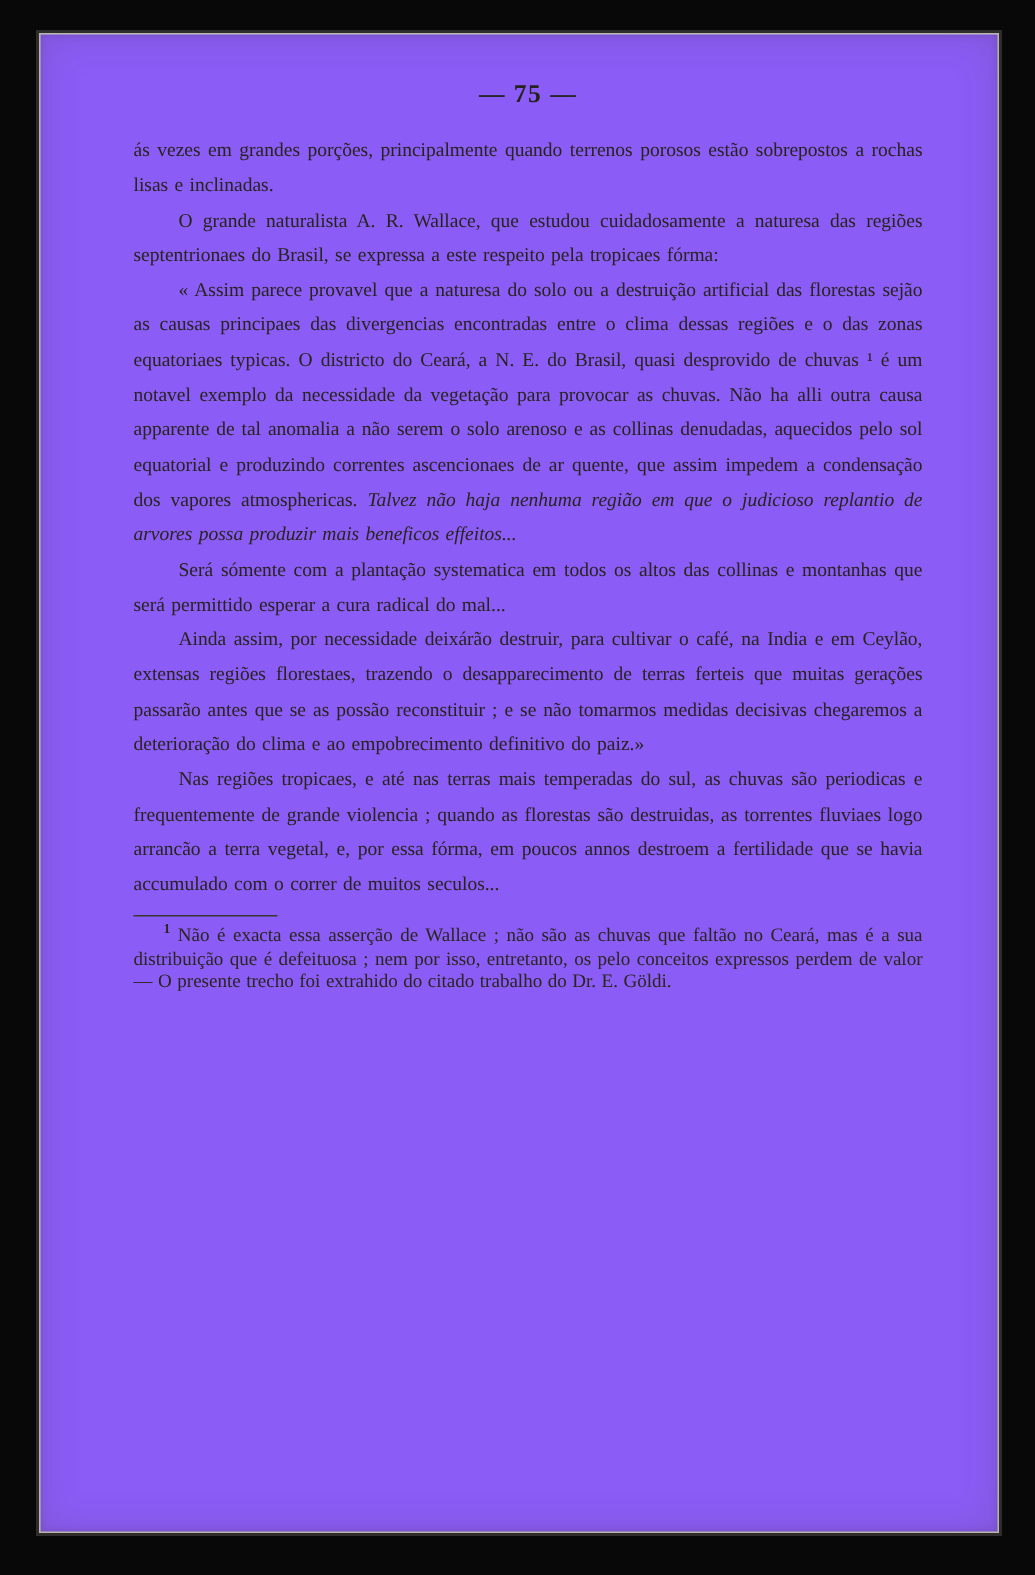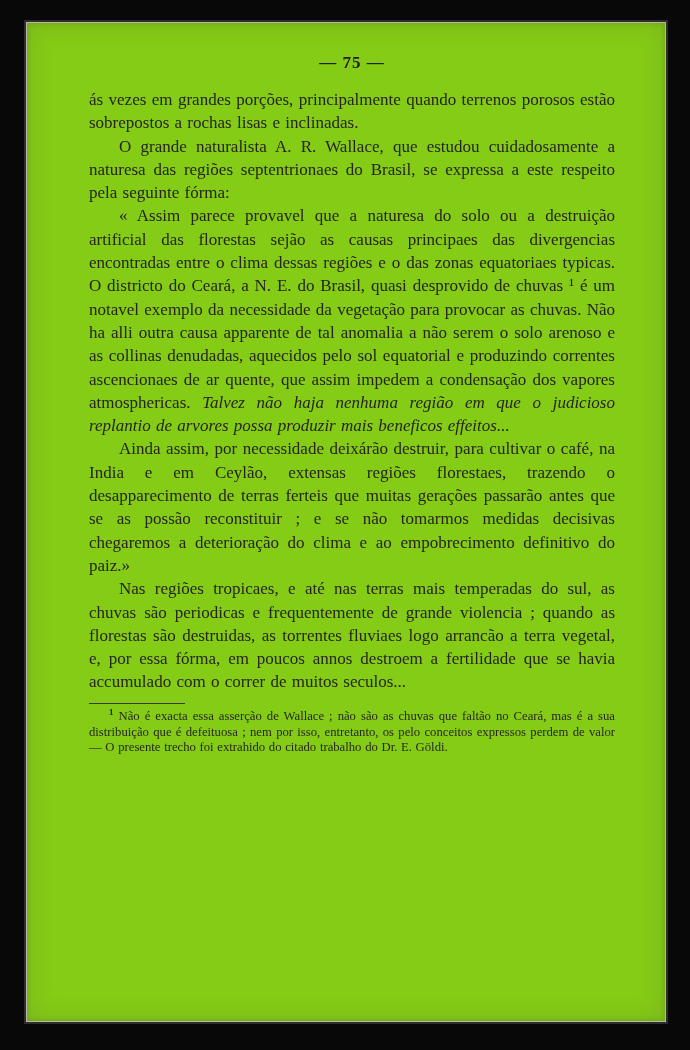--- a/index.html
+++ b/index.html
@@ -14,21 +14,21 @@
     position: absolute;
     inset: 0;
     background: #080808;
   }
   .page {
     position: absolute;
     left: 26px;
     top: 22px;
     right: 24px;
     bottom: 28px;
-    background: #84cc16;
+    background: #8b5cf6;
     border: 1px solid #b9b6ac;
     box-shadow:
       0 0 0 2px #2e2d2b,
       inset 0 0 26px rgba(70,65,55,0.18),
       inset 0 0 4px rgba(60,55,45,0.25);
     padding-left: 16px;
   }
   .content {
     position: absolute;
     left: 62px;
@@ -37,21 +37,21 @@
   }
   .page-number {
     text-align: center;
     font-weight: bold;
     font-size: 17px;
     color: #24221c;
     letter-spacing: 1px;
     margin-bottom: 15px;
   }
   .body-text p {
-    font-size: 17px;
+    font-size: 13px;
     line-height: 23.3px;
     text-align: justify;
     color: #27241d;
     word-spacing: 1px;
   }
   .body-text p.indent { text-indent: 30px; }
   .body-text em { font-style: italic; }
   .footnote-rule {
     width: 96px;
     height: 1.5px;
@@ -77,24 +77,25 @@
 
 <div class="scan-frame">
   <div class="page">
     <div class="content">
 
       <div class="page-number">— 75 —</div>
 
       <div class="body-text">
         <p>ás vezes em grandes porções, principalmente quando terrenos porosos estão sobrepostos a rochas lisas e inclinadas.</p>
 
-        <p class="indent">O grande naturalista A. R. Wallace, que estudou cuidadosamente a naturesa das regiões septentrionaes do Brasil, se expressa a este respeito pela seguinte fórma:</p>
+        <p class="indent">O grande naturalista A. R. Wallace, que estudou cuidadosamente a naturesa das regiões septentrionaes do Brasil, se expressa a este respeito pela tropicaes fórma:</p>
 
         <p class="indent"><span>« Assim parece provavel que a naturesa do solo ou a destruição artificial das florestas sejão as causas principaes das divergencias encontradas entre o clima dessas regiões e o das zonas equatoriaes typicas. O districto do Ceará, a N. E. do Brasil, quasi desprovido de chuvas ¹ é um notavel exemplo da necessidade da vegetação para provocar as chuvas. Não ha alli outra causa apparente de tal anomalia a não serem o solo arenoso e as collinas denudadas, aquecidos pelo sol equatorial e produzindo correntes ascencionaes de ar quente, que assim impedem a condensação dos vapores atmosphericas. </span><em>Talvez não haja nenhuma região em que o judicioso replantio de arvores possa produzir mais beneficos effeitos...</em></p>
 
+        <p class="indent">Será sómente com a plantação systematica em todos os altos das collinas e montanhas que será permittido esperar a cura radical do mal...</p>
 
         <p class="indent">Ainda assim, por necessidade deixárão destruir, para cultivar o café, na India e em Ceylão, extensas regiões florestaes, trazendo o desapparecimento de terras ferteis que muitas gerações passarão antes que se as possão reconstituir ; e se não tomarmos medidas decisivas chegaremos a deterioração do clima e ao empobrecimento definitivo do paiz.»</p>
 
         <p class="indent">Nas regiões tropicaes, e até nas terras mais temperadas do sul, as chuvas são periodicas e frequentemente de grande violencia ; quando as florestas são destruidas, as torrentes fluviaes logo arrancão a terra vegetal, e, por essa fórma, em poucos annos destroem a fertilidade que se havia accumulado com o correr de muitos seculos...</p>
       </div>
 
       <div class="footnote-rule"></div>
 
       <p class="footnote"><sup>1</sup><span> Não é exacta essa asserção de Wallace ; não são as chuvas que faltão no Ceará, mas é a sua distribuição que é defeituosa ; nem por isso, entretanto, os pelo conceitos expressos perdem de valor — O presente trecho foi extrahido do citado trabalho do Dr. E. Göldi.</span></p>
 

